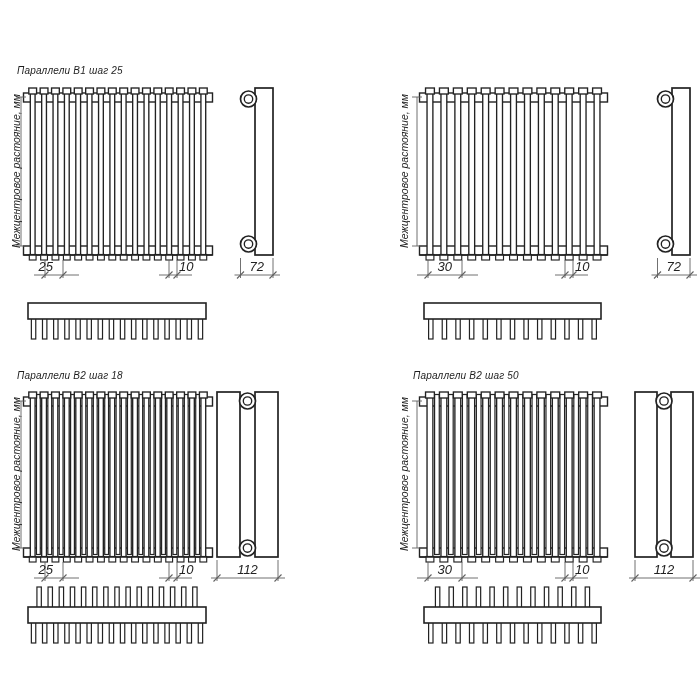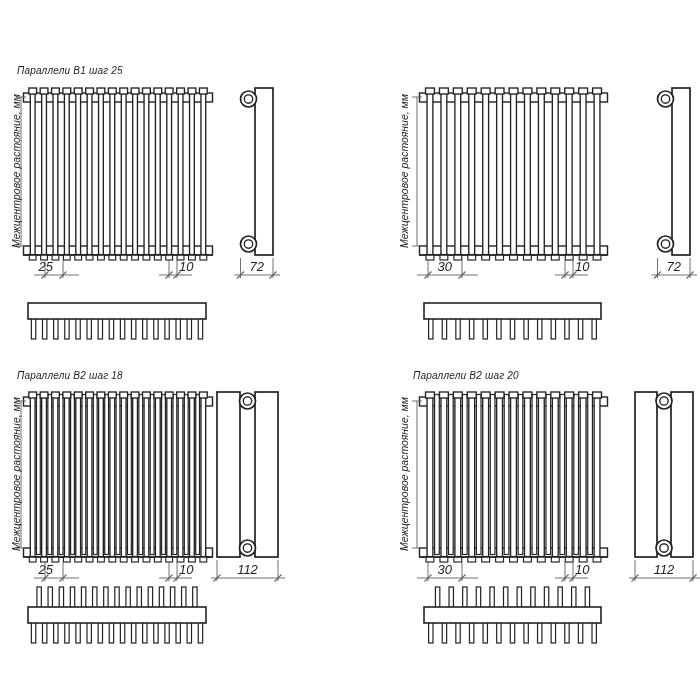--- a/index.html
+++ b/index.html
@@ -471,19 +471,19 @@
           <text x="664" y="574" text-anchor="middle" class="dim">112</text>
           <line x1="417" y1="401" x2="417" y2="548" stroke="#616161" stroke-width="0.9"></line>
           <line x1="412" y1="401" x2="422" y2="401" stroke="#616161" stroke-width="0.9"></line>
           <line x1="412" y1="548" x2="422" y2="548" stroke="#616161" stroke-width="0.9"></line>
         </g>
       </g>
     </svg>
 
   <div class="title t0">Параллели В1 шаг 25</div>
   <div class="title t2">Параллели В2 шаг 18</div>
-  <div class="title t3">Параллели В2 шаг 20</div>
+  <div class="title t3">Параллели В2 шаг 50</div>
 
   <div class="vlabel v0">Межцентровое растояние, мм</div>
   <div class="vlabel v1">Межцентровое растояние, мм</div>
   <div class="vlabel v2">Межцентровое растояние, мм</div>
   <div class="vlabel v3">Межцентровое растояние, мм</div>
 </div>
 
 </body></html>

